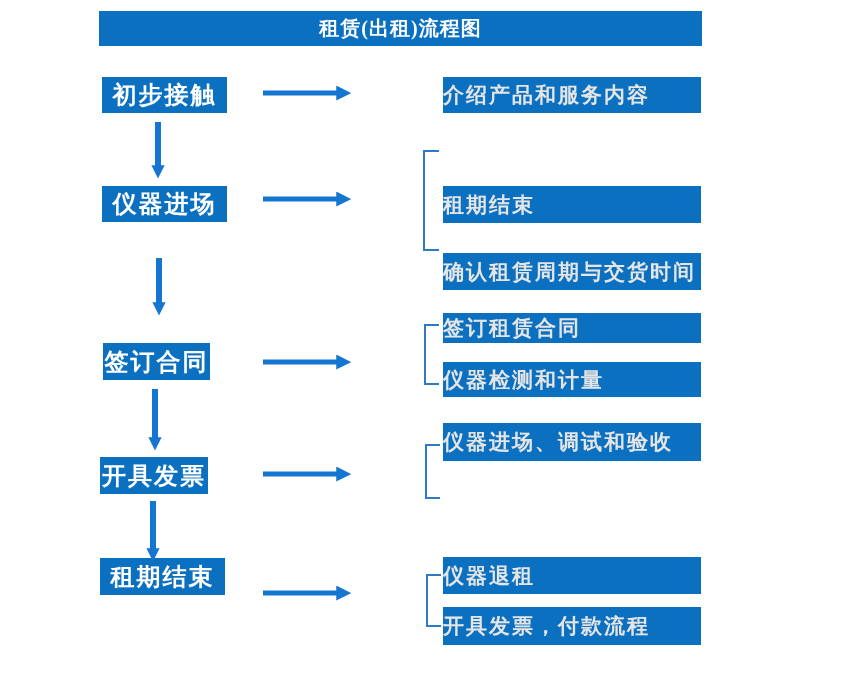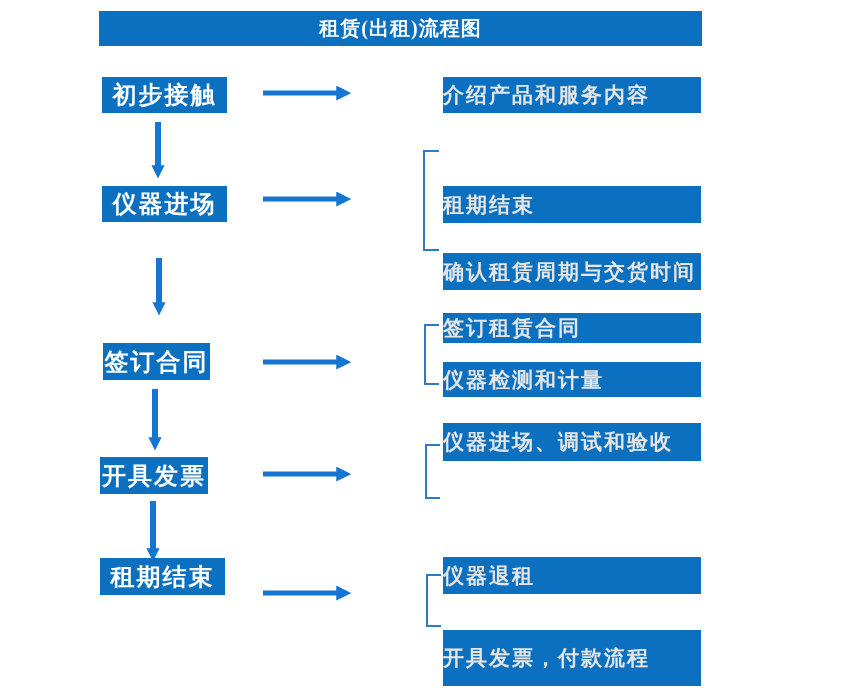--- a/index.html
+++ b/index.html
@@ -55,21 +55,21 @@
   <div class="lbox" style="left:100px; top:457px; width:108px; height:37px">开具发票</div>
   <div class="lbox" style="left:100px; top:558px; width:125px; height:37px">租期结束</div>
 
   <div class="rbox" style="top:77px;  height:36px">介绍产品和服务内容</div>
   <div class="rbox" style="top:186px; height:37px">租期结束</div>
   <div class="rbox" style="top:253px; height:37px">确认租赁周期与交货时间</div>
   <div class="rbox" style="top:313px; height:30px">签订租赁合同</div>
   <div class="rbox" style="top:423px; height:38px">仪器进场、调试和验收</div>
   <div class="rbox" style="top:362px; height:35px">仪器检测和计量</div>
   <div class="rbox" style="top:557px; height:37px">仪器退租</div>
-  <div class="rbox" style="top:630px; height:56px">开具发票，付款流程</div>
+  <div class="rbox" style="top:607px; height:38px">开具发票，付款流程</div>
 
   <svg class="connectors" viewBox="0 0 844 688">
     <defs>
       <marker id="headH" viewBox="0 0 10 10" refX="0.5" refY="5" markerWidth="3" markerHeight="3" orient="auto">
         <path d="M0,0 L10,5 L0,10 Z" fill="#1576d2"></path>
       </marker>
       <marker id="headV" viewBox="0 0 10 10" refX="0.5" refY="5" markerWidth="2.2" markerHeight="3.4" orient="auto">
         <path d="M0,0 L10,5 L0,10 Z" fill="#1576d2"></path>
       </marker>
     </defs>

